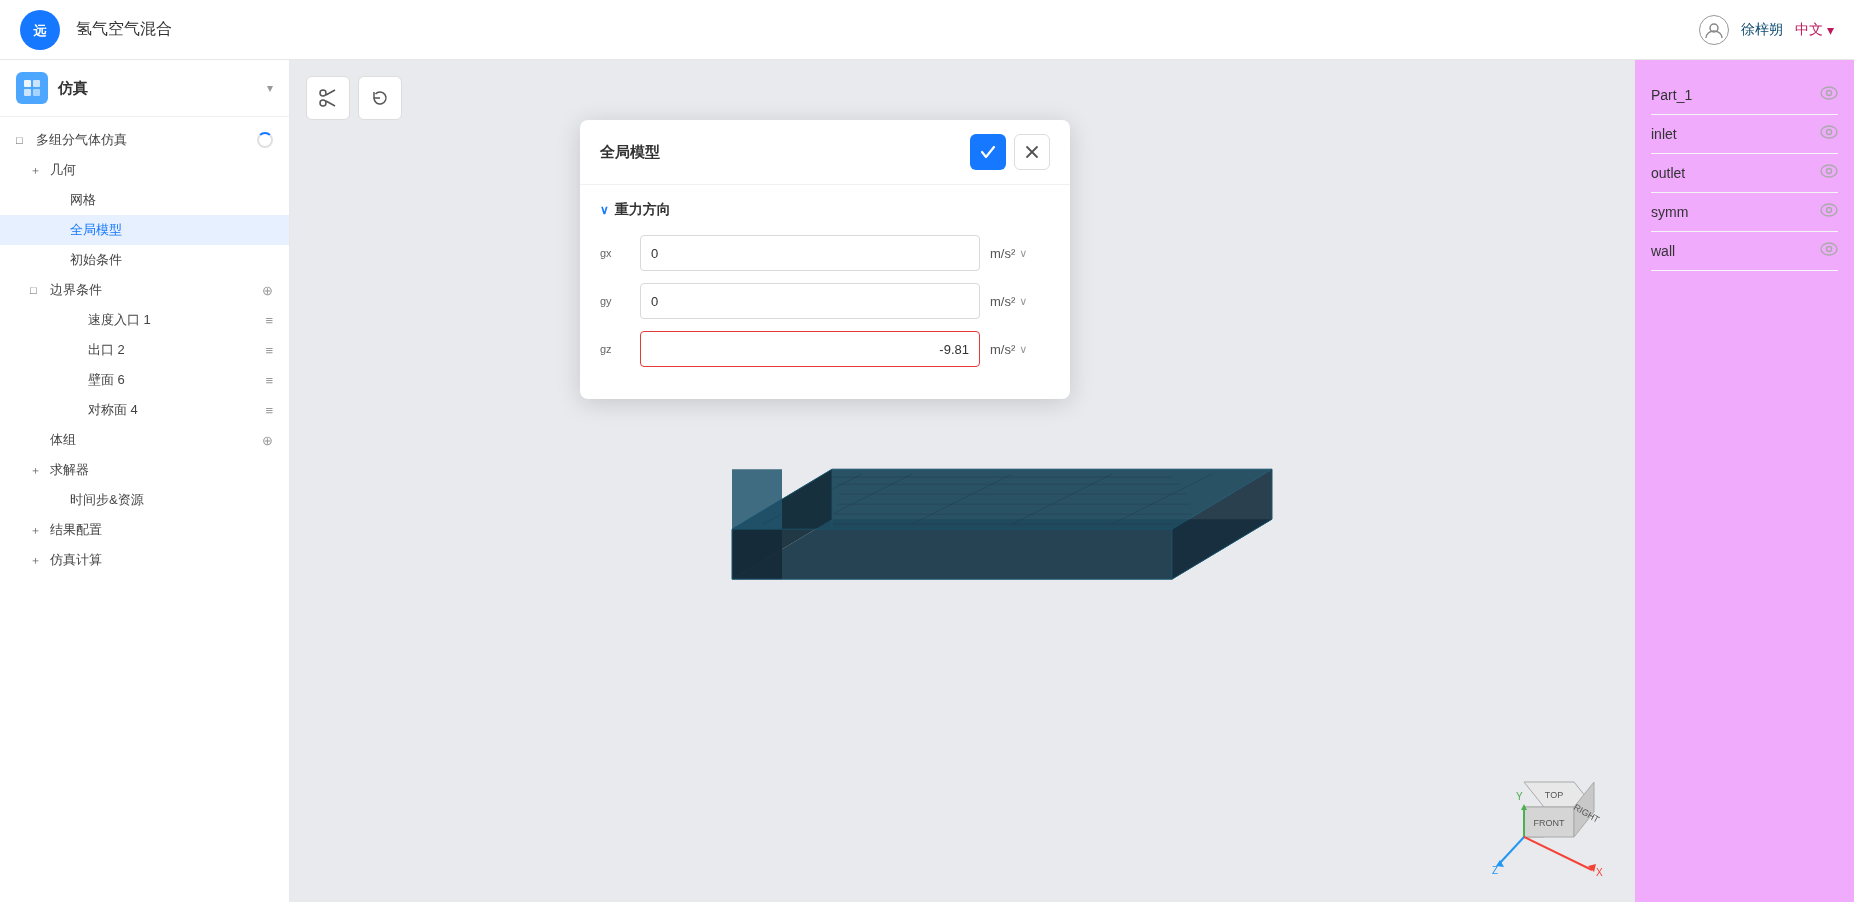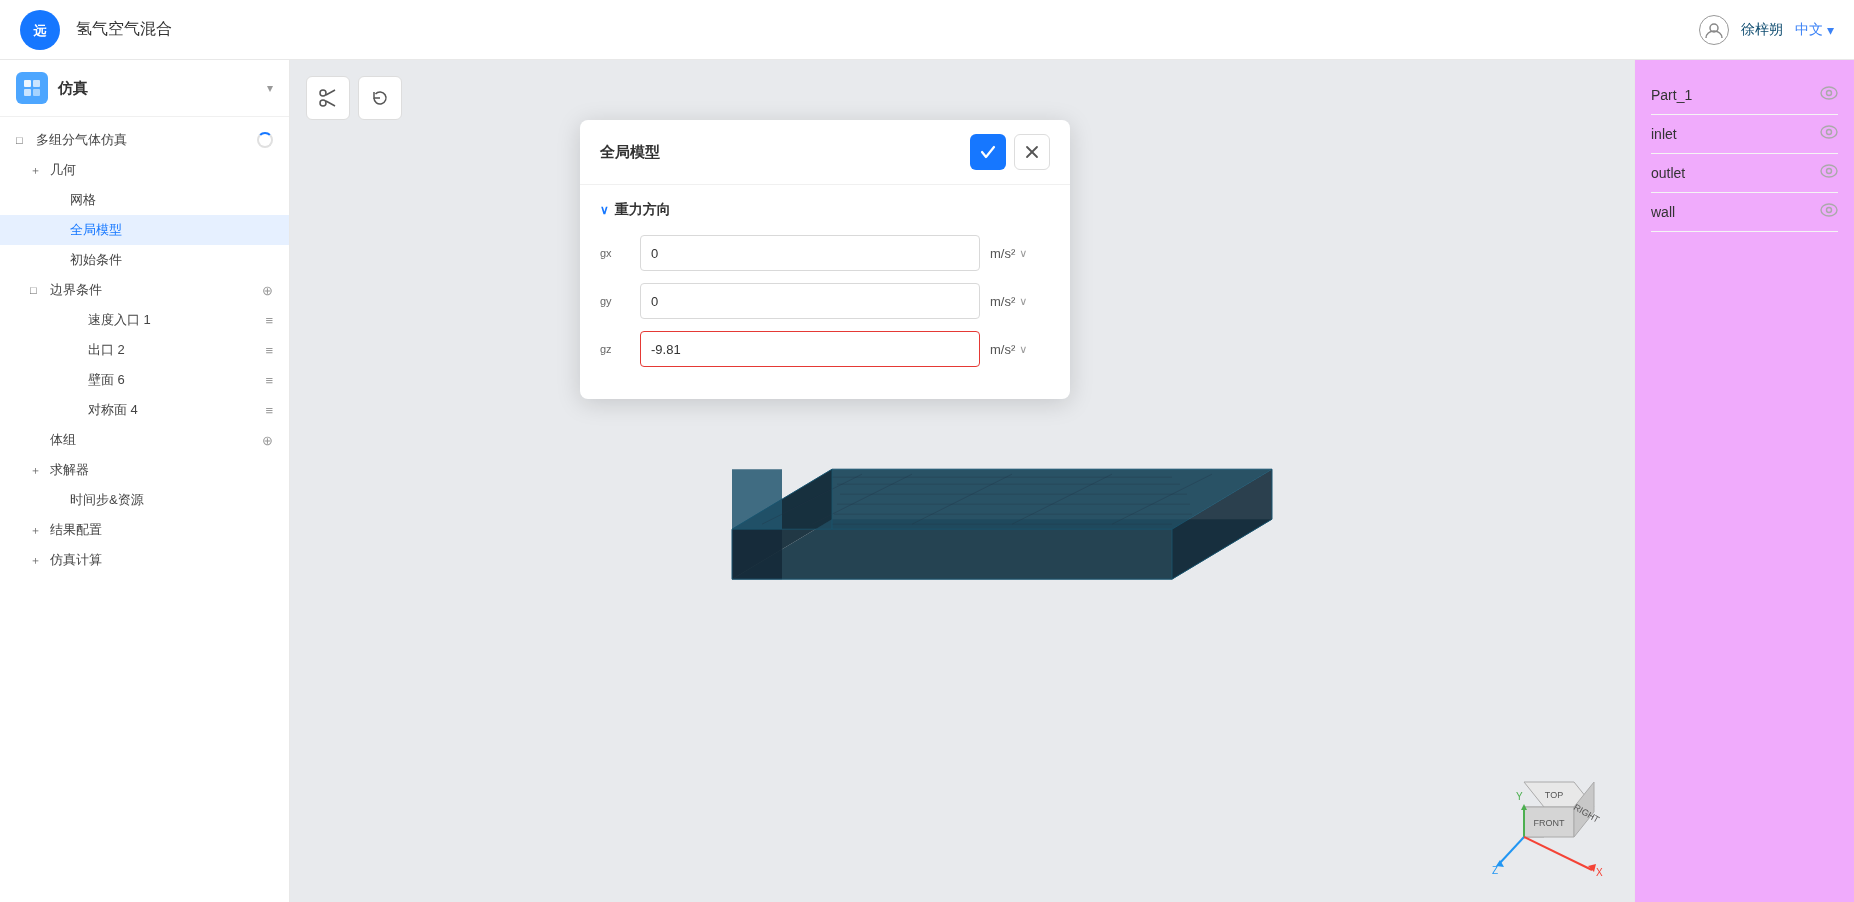--- a/index.html
+++ b/index.html
@@ -15,21 +15,21 @@
       border-bottom: 1px solid #e8e8e8;
       justify-content: space-between;
       flex-shrink: 0;
     }
     .header-left { display: flex; align-items: center; gap: 16px; }
     .logo { width: 40px; height: 40px; background: #1677ff; border-radius: 50%; display: flex; align-items: center; justify-content: center; color: white; font-weight: bold; font-size: 18px; }
     .app-title { font-size: 16px; color: #333; font-weight: 500; }
     .header-right { display: flex; align-items: center; gap: 12px; }
     .user-avatar { width: 30px; height: 30px; border-radius: 50%; border: 1.5px solid #999; display: flex; align-items: center; justify-content: center; color: #666; font-size: 14px; }
     .user-name { font-size: 14px; color: #0c4a6e; }
-    .lang-select { font-size: 14px; color: #3b82f6; display: flex; align-items: center; gap: 4px; cursor: pointer; }
+    .lang-select { font-size: 14px; color: #be185d; display: flex; align-items: center; gap: 4px; cursor: pointer; }
 
     
     .main { display: flex; flex: 1; overflow: hidden; }
 
     
     .sidebar {
       width: 290px;
       background: #fff;
       border-right: 1px solid #e8e8e8;
       display: flex;
@@ -183,21 +183,21 @@
     .form-input {
       flex: 1;
       height: 36px;
       border: 1px solid #d9d9d9;
       border-radius: 4px;
       padding: 0 10px;
       font-size: 13px;
       color: #333;
       outline: none;
     }
-    .form-input.highlight { border: 1.5px solid #e53935; }
+    .form-input.highlight { border: 1.5px solid #e53935; text-align: right; }
     .form-unit {
       display: flex;
       align-items: center;
       gap: 4px;
       font-size: 13px;
       color: #555;
       min-width: 60px;
     }
     .unit-chevron { color: #999; font-size: 11px; cursor: pointer; }
   </style>
@@ -492,20 +492,29 @@
     <div class="right-panel-item">
       <span>outlet</span>
       <span class="eye-icon">
         <svg width="18" height="14" viewBox="0 0 18 14" fill="none">
           <ellipse cx="9" cy="7" rx="8" ry="6" stroke="#aaa" stroke-width="1.4" fill="none"></ellipse>
           <circle cx="9" cy="7" r="2.5" stroke="#aaa" stroke-width="1.4" fill="none"></circle>
         </svg>
       </span>
     </div>
     <div class="right-panel-item">
+      <span>symm</span>
+      <span class="eye-icon">
+        <svg width="18" height="14" viewBox="0 0 18 14" fill="none">
+          <ellipse cx="9" cy="7" rx="8" ry="6" stroke="#aaa" stroke-width="1.4" fill="none"></ellipse>
+          <circle cx="9" cy="7" r="2.5" stroke="#aaa" stroke-width="1.4" fill="none"></circle>
+        </svg>
+      </span>
+    </div>
+    <div class="right-panel-item">
       <span>wall</span>
       <span class="eye-icon">
         <svg width="18" height="14" viewBox="0 0 18 14" fill="none">
           <ellipse cx="9" cy="7" rx="8" ry="6" stroke="#aaa" stroke-width="1.4" fill="none"></ellipse>
           <circle cx="9" cy="7" r="2.5" stroke="#aaa" stroke-width="1.4" fill="none"></circle>
         </svg>
       </span>
     </div>
   </div>
 

